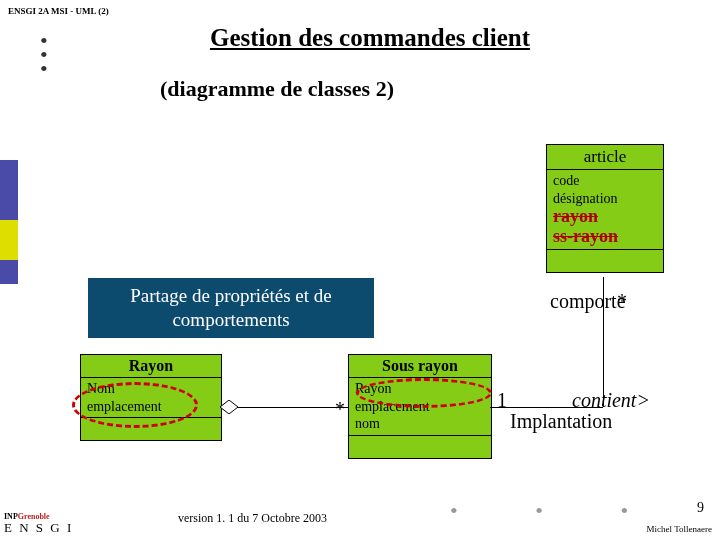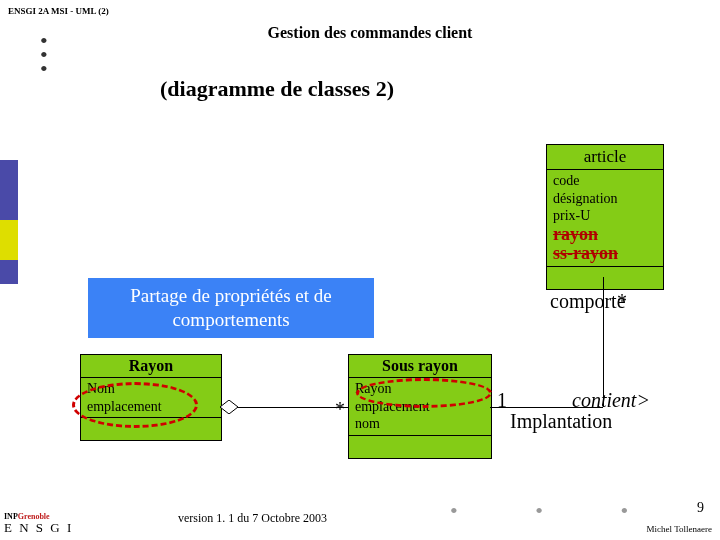--- a/index.html
+++ b/index.html
@@ -26,22 +26,23 @@
     font-size: 22px;
     line-height: 14px;
     color: #333;
   }
   .title {
     position: absolute;
     top: 24px;
     left: 160px;
     width: 420px;
     text-align: center;
-    font-size: 16px;
-    font-weight: bold;
+    font-size: 25px;
+    font-weight: bold;
+    text-decoration: underline;
   }
   .subtitle {
     position: absolute;
     top: 76px;
     left: 160px;
     width: 420px;
     font-size: 22px;
     font-weight: bold;
   }
   .uml-box {
@@ -76,21 +77,21 @@
     text-decoration: line-through;
     text-decoration-color: #b00000;
     font-size: 18px;
     line-height: 1.1;
   }
   .callout {
     position: absolute;
     top: 278px;
     left: 88px;
     width: 270px;
-    background: #3b82f6;
+    background: #0c4a6e;
     color: white;
     font-size: 19px;
     text-align: center;
     padding: 6px 8px;
     line-height: 1.25;
   }
   .line {
     position: absolute;
     background: black;
   }
@@ -160,21 +161,20 @@
 
 <div class="stripe stripe1"></div>
 <div class="stripe stripe2"></div>
 <div class="stripe stripe3"></div>
 
 <div class="uml-box article-box">
   <div class="uml-name">article</div>
   <div class="uml-attrs">
     <div>code</div>
     <div>désignation</div>
-    <div>prix-U</div>
     <div class="strike-red">rayon</div>
     <div class="strike-red">ss-rayon</div>
   </div>
   <div class="uml-ops"></div>
 </div>
 
 <div class="callout">Partage de propriétés et de comportements</div>
 
 <div class="uml-box rayon-box">
   <div class="uml-name" style="font-weight:bold">Rayon</div>

